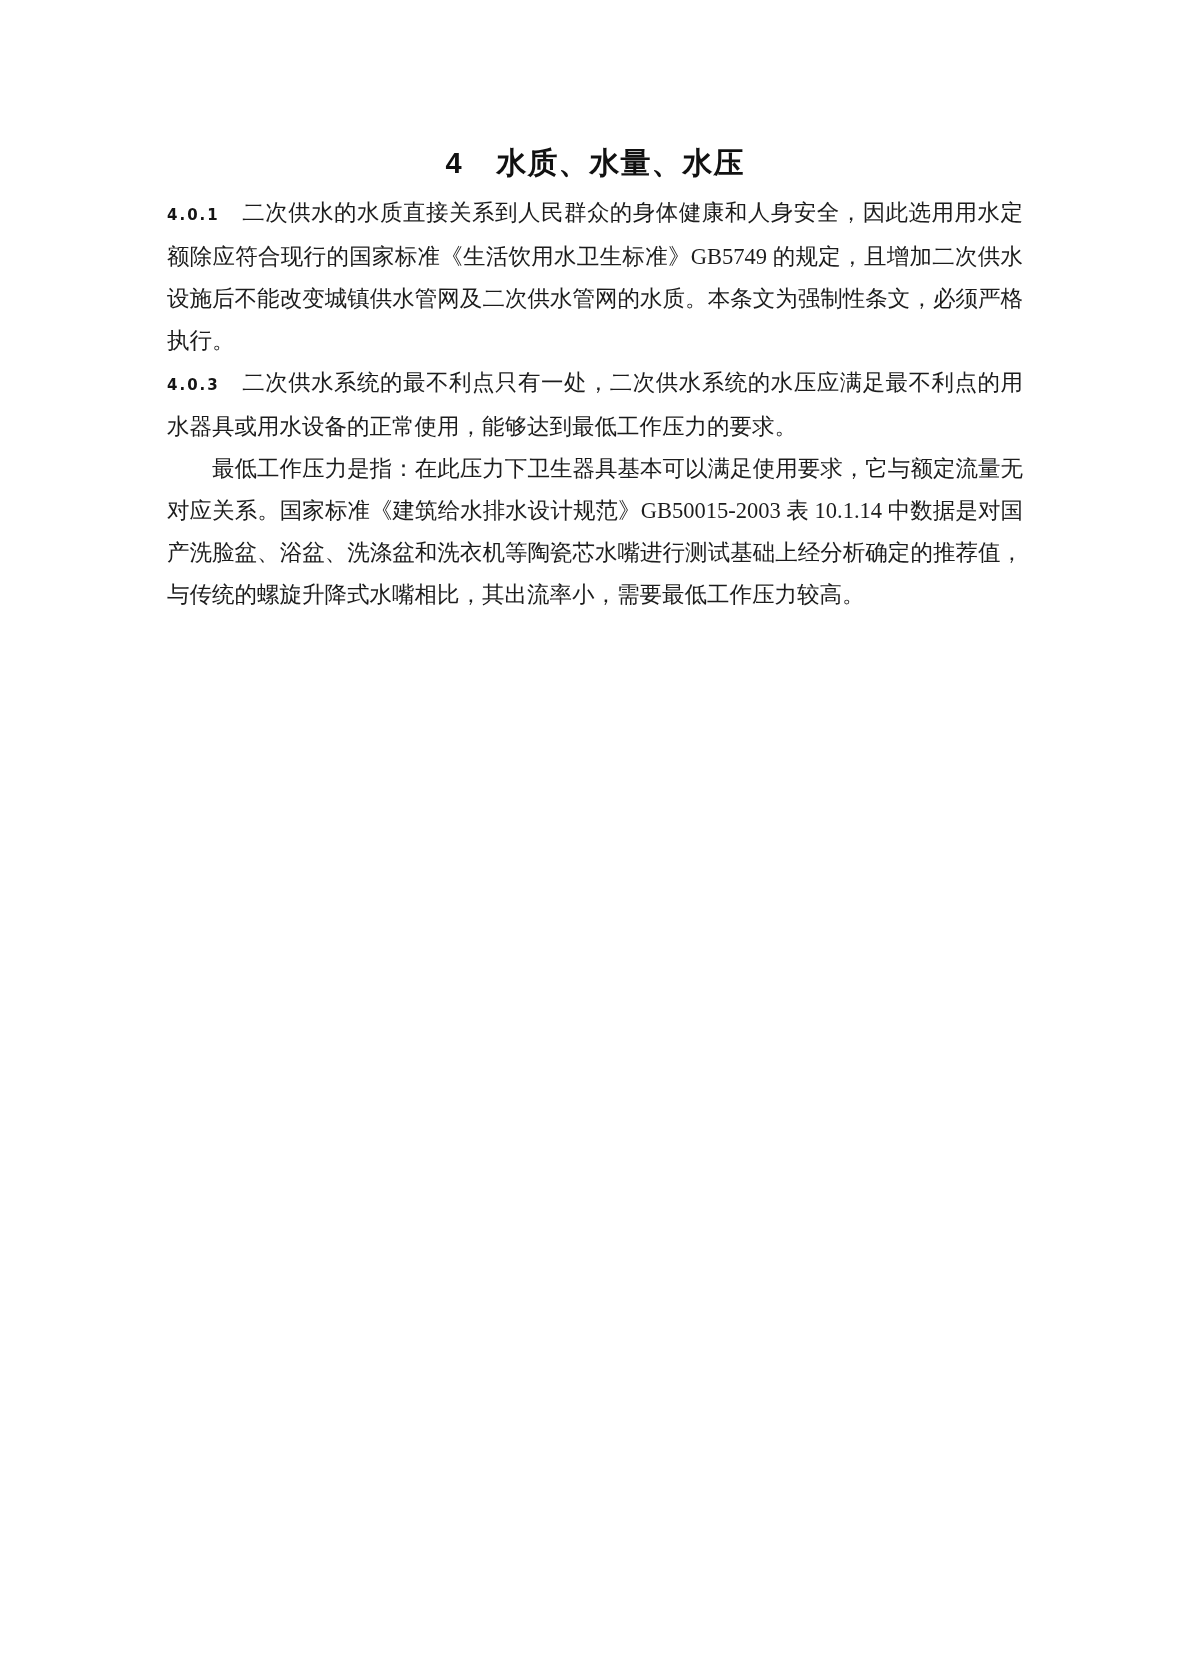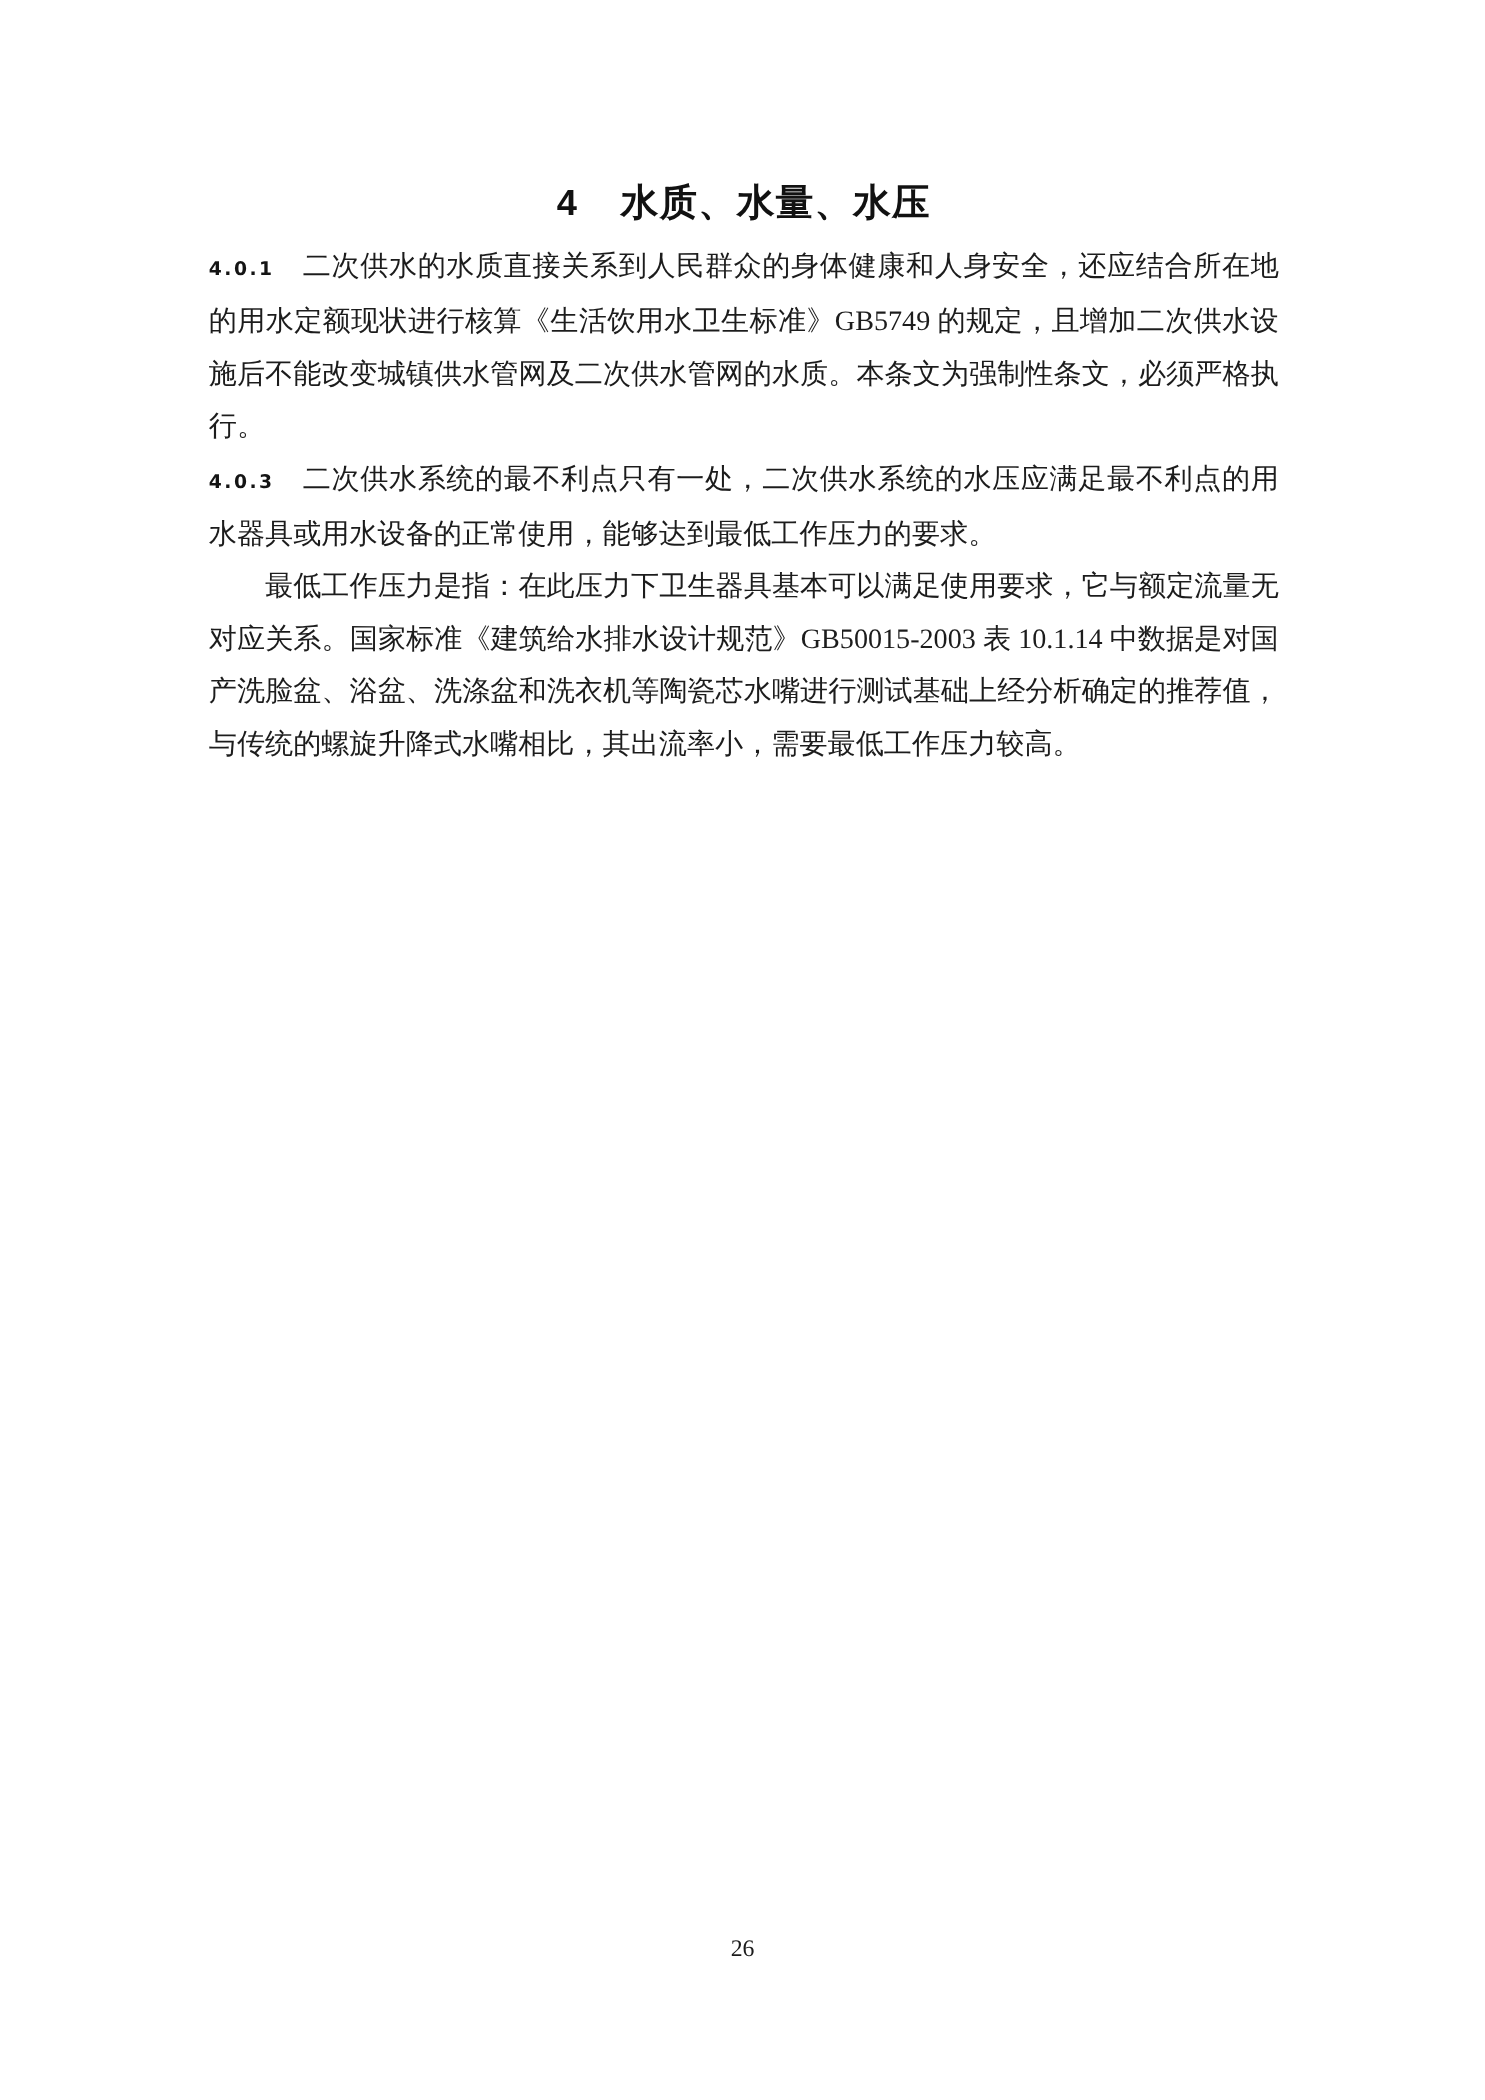--- a/index.html
+++ b/index.html
@@ -71,27 +71,26 @@
 <div class="page">
   <div class="content">
 
     <h1 class="chapter-title">
       <span class="chapter-num">4</span><span>水质、水量、水压</span>
     </h1>
 
     <div class="body-text">
 
       <p>
-        <span class="clause-num">4.0.1</span><span>二次供水的水质直接关系到人民群众的身体健康和人身安全，还应结合所在地的用水定额现状进行核算《生活饮用水卫生标准》GB5749 的规定，且增加二次供水设施后不能改变城镇供水管网及二次供水管网的水质。本条文为强制性条文，必须严格执行。</span>
+        <span class="clause-num">4.0.1</span><span>二次供水的水质直接关系到人民群众的身体健康和人身安全，因此选用用水定额除应符合现行的国家标准《生活饮用水卫生标准》GB5749 的规定，且增加二次供水设施后不能改变城镇供水管网及二次供水管网的水质。本条文为强制性条文，必须严格执行。</span>
       </p>
 
 
       <p>
         <span class="clause-num">4.0.3</span><span>二次供水系统的最不利点只有一处，二次供水系统的水压应满足最不利点的用水器具或用水设备的正常使用，能够达到最低工作压力的要求。</span>
       </p>
 
       <p class="note-para">最低工作压力是指：在此压力下卫生器具基本可以满足使用要求，它与额定流量无对应关系。国家标准《建筑给水排水设计规范》GB50015-2003 表 10.1.14 中数据是对国产洗脸盆、浴盆、洗涤盆和洗衣机等陶瓷芯水嘴进行测试基础上经分析确定的推荐值，与传统的螺旋升降式水嘴相比，其出流率小，需要最低工作压力较高。</p>
 
     </div>
   </div>
 
-  <div class="page-number">26</div>
 </div>
 
 </body></html>

